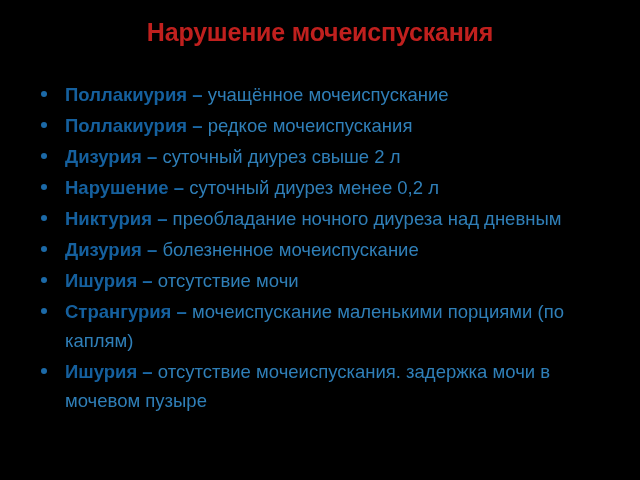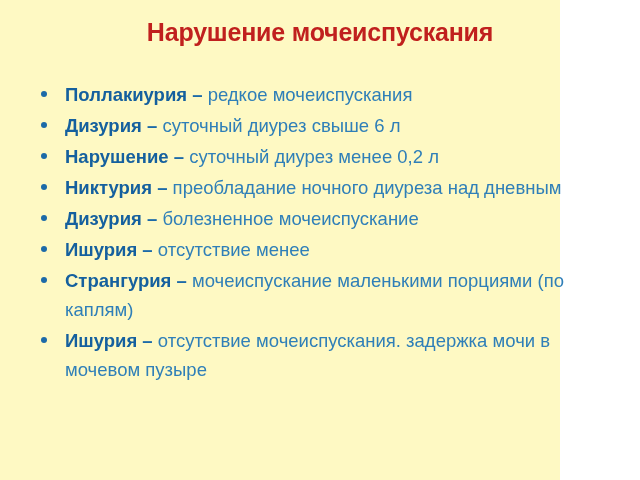--- a/index.html
+++ b/index.html
@@ -8,23 +8,23 @@
   }
   body {
     width: 640px;
     height: 480px;
     background: #ffffff;
     font-family: "Liberation Sans", sans-serif;
     overflow: hidden;
   }
   .slide {
     position: relative;
-    width: 560px;
+    width: 640px;
     height: 480px;
-    background: #fef9c3;
+    background: #000000;
     box-sizing: border-box;
   }
   .slide-title {
     position: absolute;
     top: 18px;
     left: 0;
     width: 640px;
     text-align: center;
     color: #c0201e;
     font-size: 25px;
@@ -72,49 +72,53 @@
 </style>
 </head>
 <body>
 
 <div class="slide">
 
   <div class="slide-title">Нарушение мочеиспускания</div>
 
   <ul class="term-list">
 
+    <li class="term-item">
+      <span class="bullet-dot"></span>
+      <span class="term-name">Поллакиурия</span><span class="term-dash"> – </span><span class="term-def">учащённое мочеиспускание</span>
+    </li>
 
     <li class="term-item">
       <span class="bullet-dot"></span>
       <span class="term-name">Поллакиурия</span><span class="term-dash"> – </span><span class="term-def">редкое мочеиспускания</span>
     </li>
 
     <li class="term-item">
       <span class="bullet-dot"></span>
-      <span class="term-name">Дизурия</span><span class="term-dash"> – </span><span class="term-def">суточный диурез свыше 6 л</span>
+      <span class="term-name">Дизурия</span><span class="term-dash"> – </span><span class="term-def">суточный диурез свыше 2 л</span>
     </li>
 
     <li class="term-item">
       <span class="bullet-dot"></span>
       <span class="term-name">Нарушение</span><span class="term-dash"> – </span><span class="term-def">суточный диурез менее 0,2 л</span>
     </li>
 
     <li class="term-item">
       <span class="bullet-dot"></span>
       <span class="term-name">Никтурия</span><span class="term-dash"> – </span><span class="term-def">преобладание ночного диуреза над дневным</span>
     </li>
 
     <li class="term-item">
       <span class="bullet-dot"></span>
       <span class="term-name">Дизурия</span><span class="term-dash"> – </span><span class="term-def">болезненное мочеиспускание</span>
     </li>
 
     <li class="term-item">
       <span class="bullet-dot"></span>
-      <span class="term-name">Ишурия</span><span class="term-dash"> – </span><span class="term-def">отсутствие менее</span>
+      <span class="term-name">Ишурия</span><span class="term-dash"> – </span><span class="term-def">отсутствие мочи</span>
     </li>
 
     <li class="term-item">
       <span class="bullet-dot"></span>
       <span class="term-name">Странгурия</span><span class="term-dash"> – </span><span class="term-def">мочеиспускание маленькими порциями (по каплям)</span>
     </li>
 
     <li class="term-item">
       <span class="bullet-dot"></span>
       <span class="term-name">Ишурия</span><span class="term-dash"> – </span><span class="term-def">отсутствие мочеиспускания. задержка мочи в мочевом пузыре</span>

